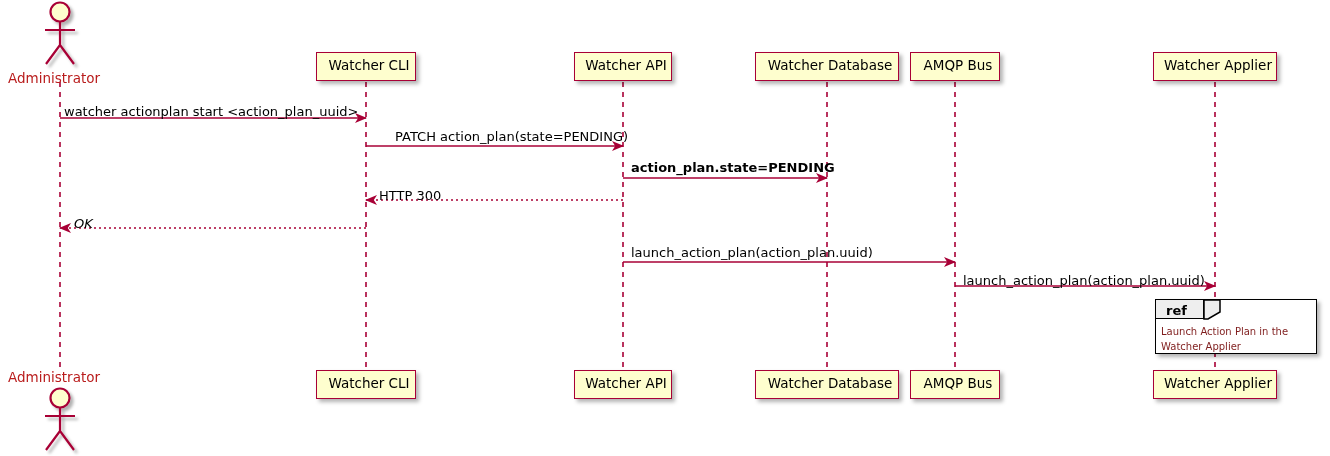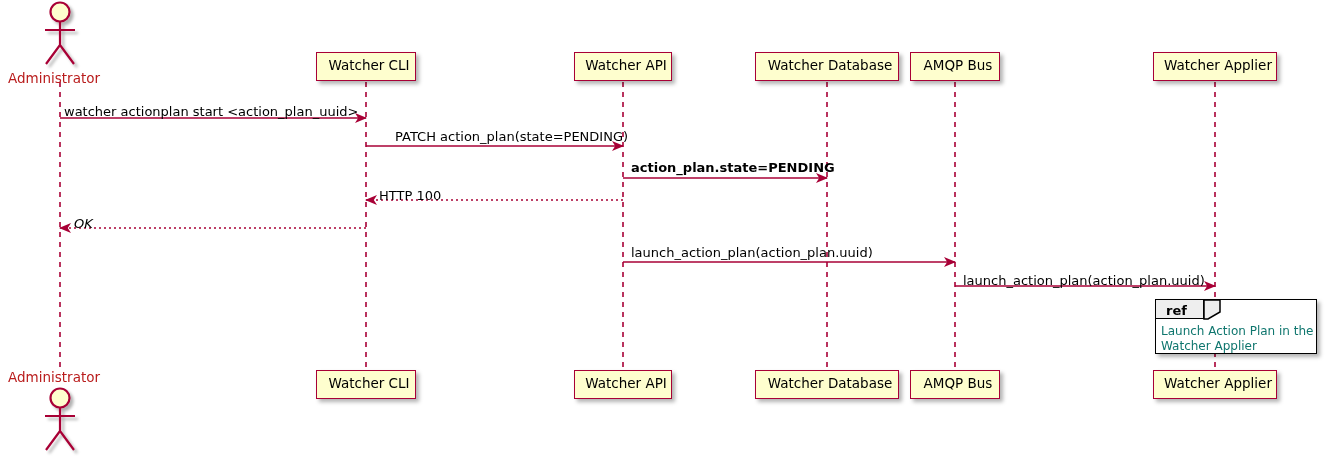--- a/index.html
+++ b/index.html
@@ -75,22 +75,22 @@
   .reftag {
     position: absolute;
     font-size: 13px;
     font-weight: bold;
     color: #000000;
     line-height: 1;
     white-space: nowrap;
   }
   .reftext {
     position: absolute;
-    font-size: 12px;
-    color: #0f766e;
+    font-size: 10px;
+    color: #7f1d1d;
     line-height: 15px;
     white-space: pre;
   }
 </style>
 </head>
 <body>
 
 <div id="diagram">
 
   <svg class="layer" viewBox="0 0 1330 456" xmlns="http://www.w3.org/2000/svg">
@@ -152,21 +152,21 @@
       <div class="pbox" style="left: 1153px; top: 370px; width: 124px;"><span>Watcher Applier</span></div>
     </div>
   <div id="actor-labels">
       <span class="actorlabel" style="left: 8px; top: 72px;">Administrator</span>
       <span class="actorlabel" style="left: 8px; top: 371px;">Administrator</span>
     </div>
   <div id="message-labels">
       <span class="msglabel" style="left: 64px; top: 105px;">watcher actionplan start &lt;action_plan_uuid&gt;</span>
       <span class="msglabel" style="left: 395px; top: 130px;">PATCH action_plan(state=PENDING)</span>
       <span class="msglabel" style="left: 631px; top: 161px; font-weight: bold;">action_plan.state=PENDING</span>
-      <span class="msglabel" style="left: 379px; top: 189px;">HTTP 100</span>
+      <span class="msglabel" style="left: 379px; top: 189px;">HTTP 300</span>
       <span class="msglabel" style="left: 74px; top: 217px; font-style: italic;">OK</span>
       <span class="msglabel" style="left: 631px; top: 246px;">launch_action_plan(action_plan.uuid)</span>
       <span class="msglabel" style="left: 963px; top: 274px;">launch_action_plan(action_plan.uuid)</span>
     </div>
 
   <div class="refbox" id="ref-fragment" style="left: 1155px; top: 299px; width: 162px; height: 55px;">
     <div class="refhdr" id="ref-header-bg" style="width: 48px;"></div>
     <svg id="ref-header-notch" style="position:absolute;left:0;top:0;" width="70" height="24" xmlns="http://www.w3.org/2000/svg">
         <path d="M48,0 L64,0 L64,12 L52,19 L48,19 Z" fill="#EEEEEE" stroke="#000000" stroke-width="1.5"></path>
       </svg>

